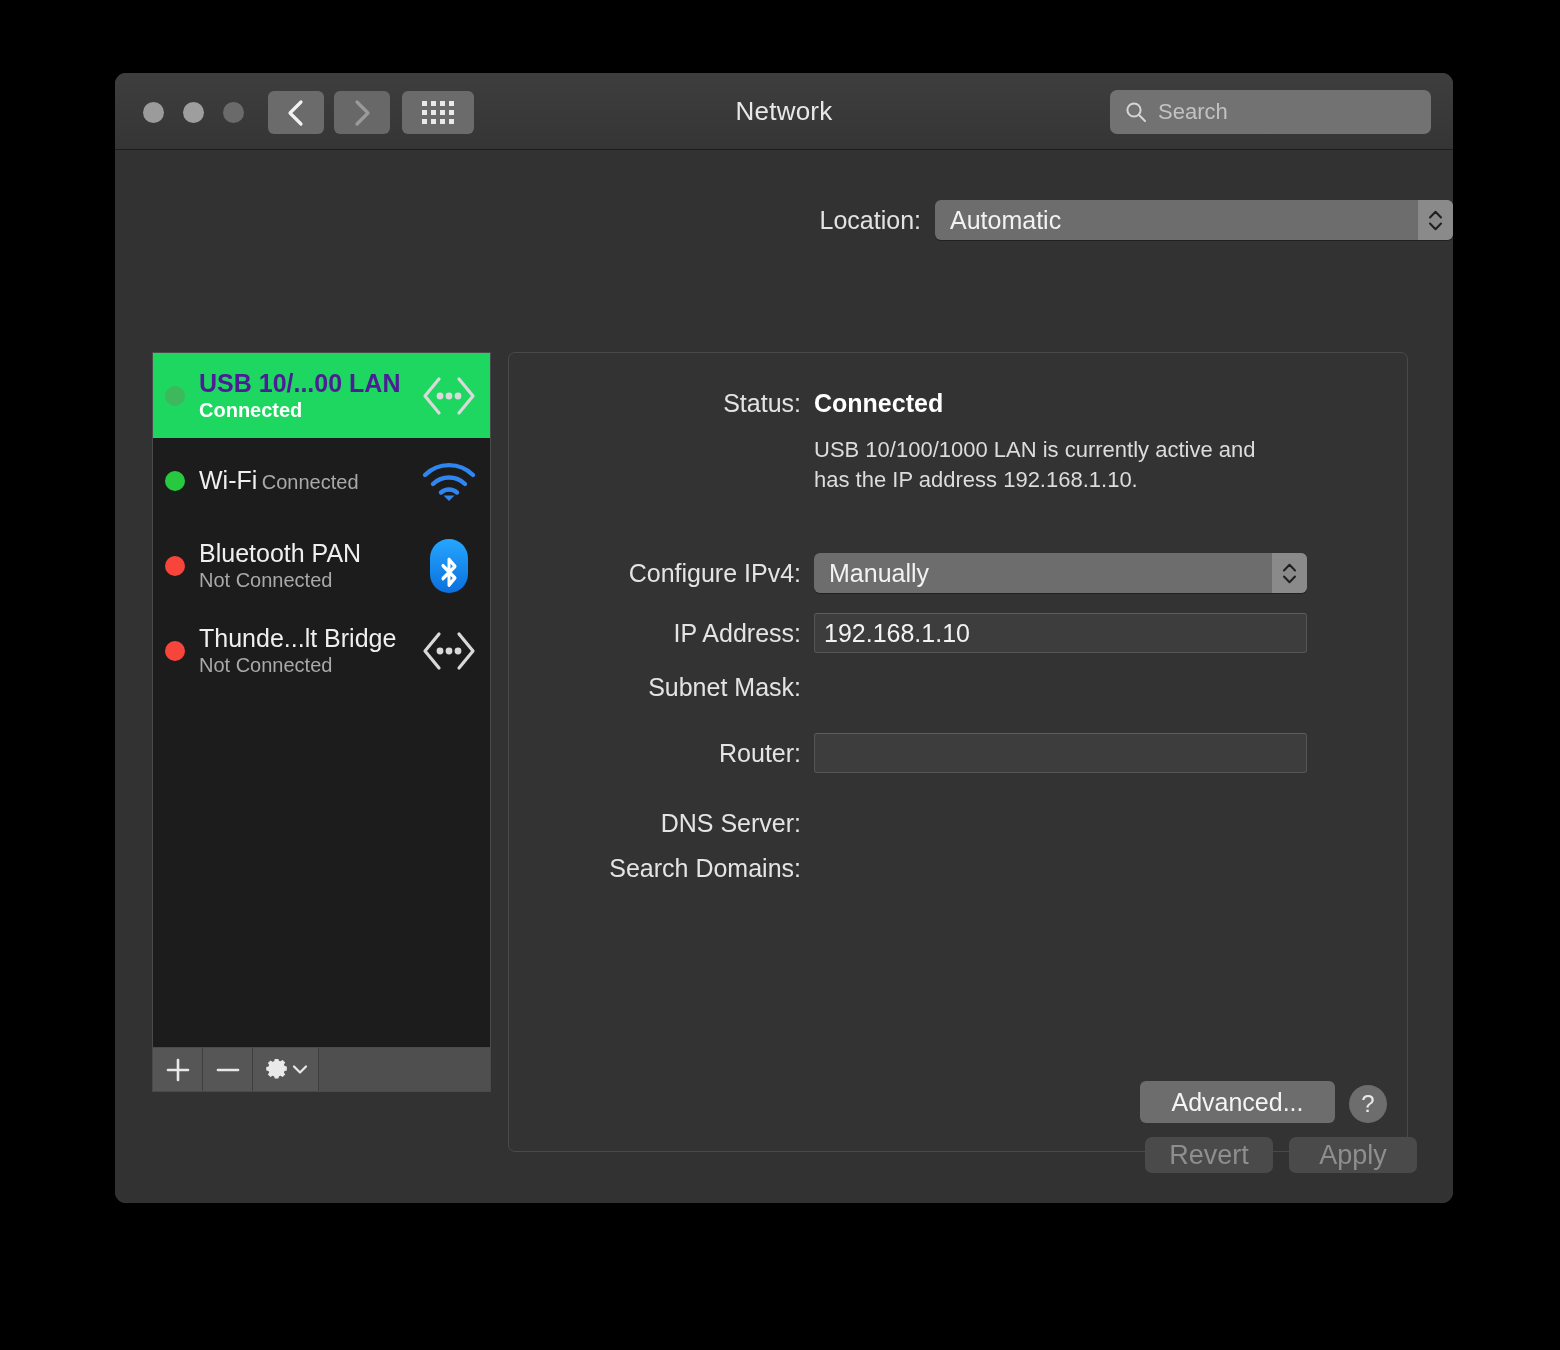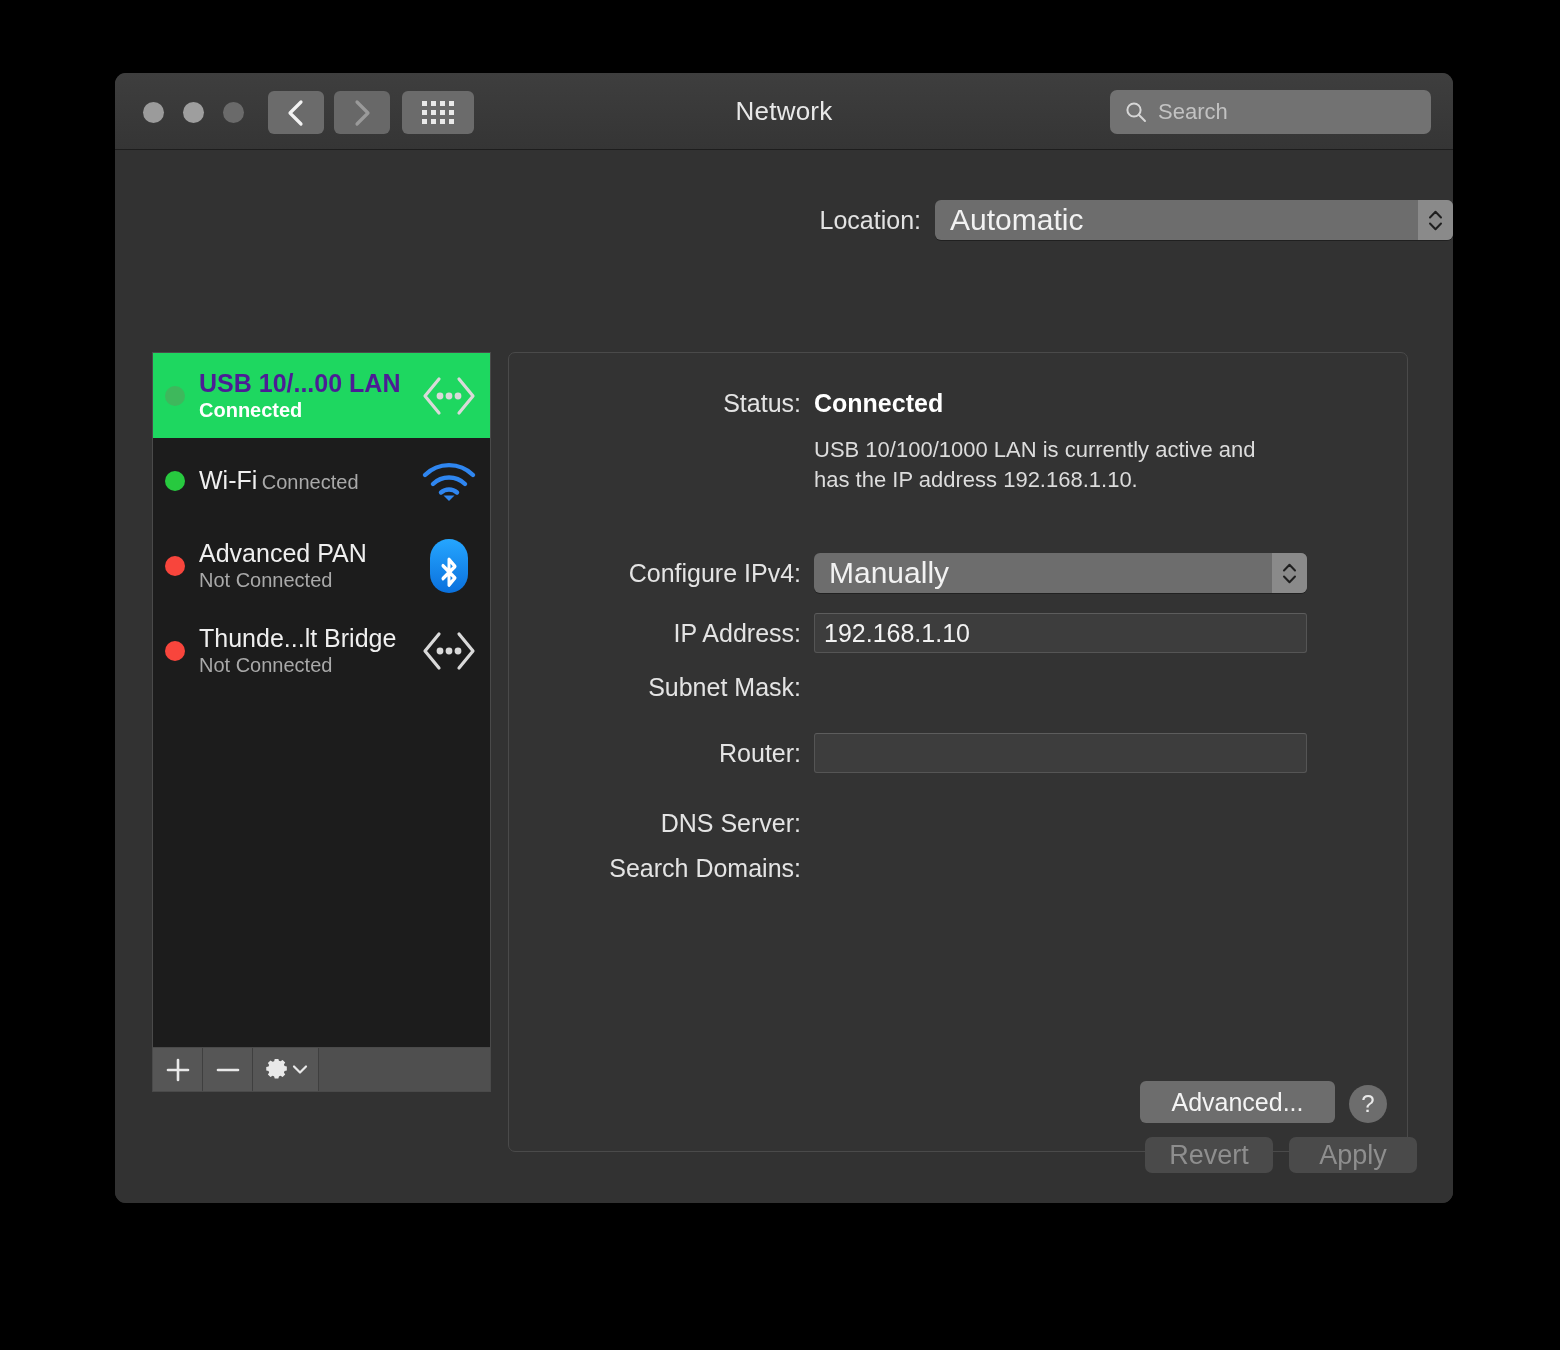--- a/index.html
+++ b/index.html
@@ -72,21 +72,21 @@
     position:absolute; left:0; top:50px; width:100%;
     display:flex; align-items:center; justify-content:flex-end;
     padding-left:343px;
   }
   #loclabel { color:#e2e2e2; font-size:25px; margin-right:14px; }
   .popup {
     background:#6d6d6d; border-radius:6px;
     height:40px; display:flex; align-items:center;
     position:relative; box-shadow:0 1px 0 rgba(0,0,0,.35);
   }
-  .popup .val { color:#f2f2f2; font-size:30px; padding-left:15px; }
+  .popup .val { color:#f2f2f2; font-size:25px; padding-left:15px; }
   .popup .stepper {
     position:absolute; right:0; top:0; bottom:0; width:35px;
     background:#8a8a8a; border-radius:0 6px 6px 0;
     display:flex; flex-direction:column; align-items:center; justify-content:center; gap:3px;
   }
   #locpopup { width:518px; }
 
   
   #sidebar {
     position:absolute; left:37px; top:202px;
@@ -274,21 +274,21 @@
               <path d="M12 25 A23 23 0 0 1 44 25" fill="none" stroke="#2f86f0" stroke-width="4.4" stroke-linecap="round"></path>
               <path d="M20 33.5 A12 12 0 0 1 36 33.5" fill="none" stroke="#2f86f0" stroke-width="4.4" stroke-linecap="round"></path>
               <polygon points="28,42 22.5,36.5 33.5,36.5" fill="#2f86f0"></polygon>
             </svg>
           </span>
         </div>
 
         <div class="ifrow">
           <span class="statusdot red"></span>
           <span class="iftext">
-            <span class="ifname">Advanced PAN</span>
+            <span class="ifname">Bluetooth PAN</span>
             <span class="ifstate">Not Connected</span>
           </span>
           <span class="ificon">
             <svg width="40" height="56" viewBox="0 0 40 56">
               <defs>
                 <linearGradient id="btg" x1="0" y1="0" x2="0" y2="1">
                   <stop offset="0%" stop-color="#25a6ff"></stop>
                   <stop offset="100%" stop-color="#0a70dd"></stop>
                 </linearGradient>
               </defs>

